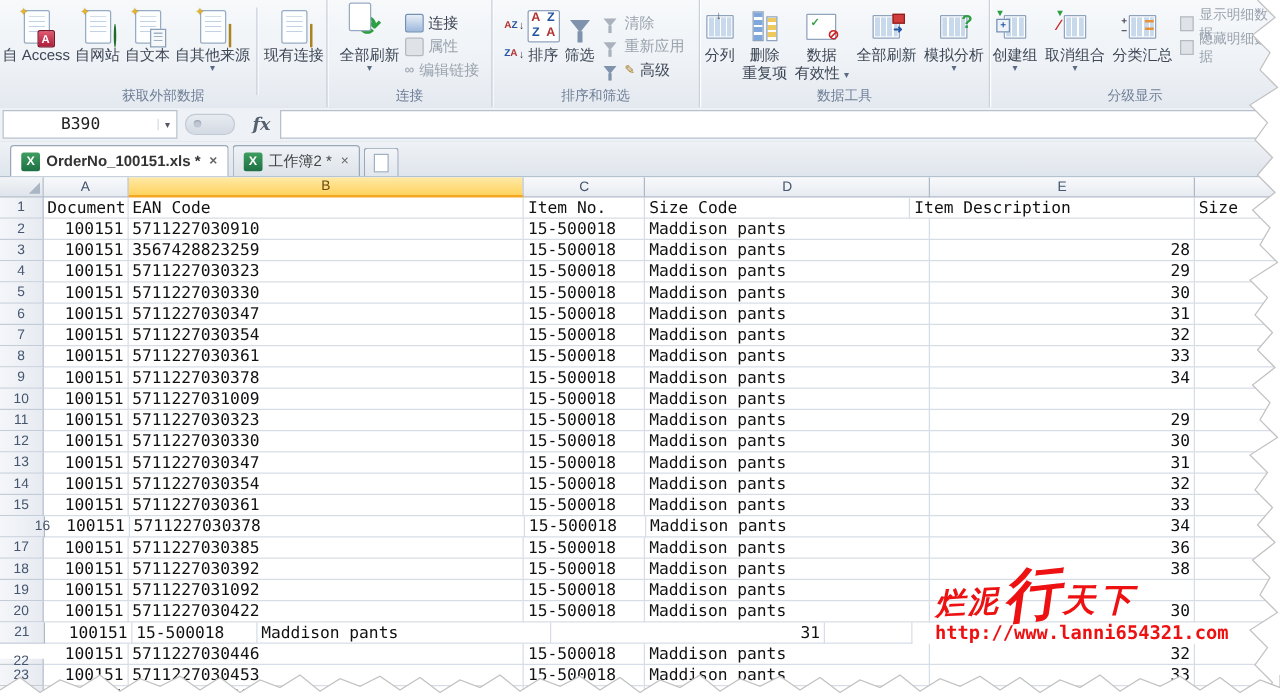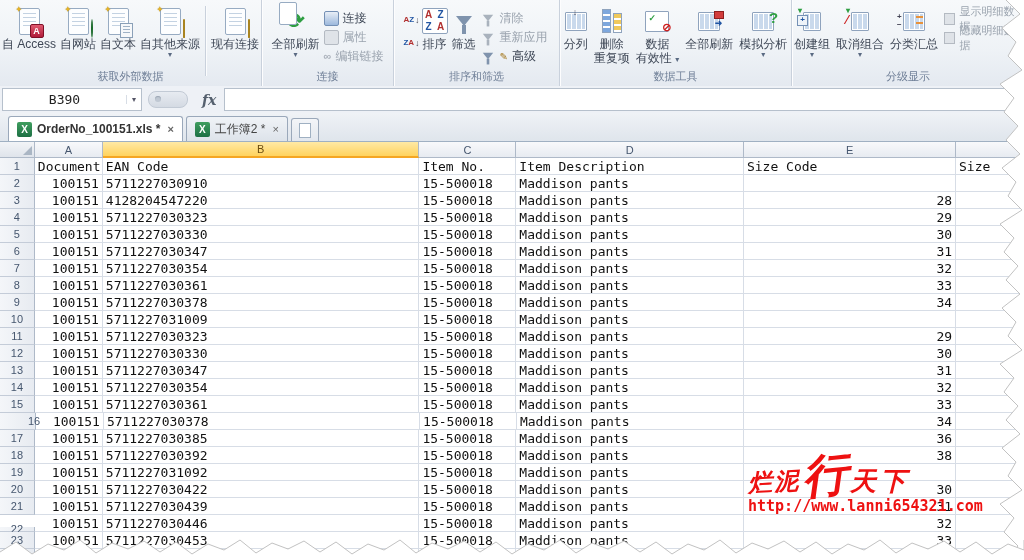--- a/index.html
+++ b/index.html
@@ -398,37 +398,37 @@
         <div class="hcell" style="width: 235px;">D</div>
         <div class="hcell" style="width: 219px;">E</div>
         <div class="hcell" style="width: 70px;"></div>
       </div>
     <div id="grid-rows">
         <div class="grow">
           <div class="rnum" style="width: 36px;">1</div>
           <div class="cell" style="width: 70px;">Document</div>
           <div class="cell" style="width: 327px;">EAN Code</div>
           <div class="cell" style="width: 100px;">Item No.</div>
+          <div class="cell" style="width: 219px;">Size Code</div>
           <div class="cell" style="width: 235px;">Item Description</div>
-          <div class="cell" style="width: 219px;">Size Code</div>
           <div class="cell" style="width: 70px;">Size</div>
         </div>
         <div class="grow">
           <div class="rnum" style="width: 36px;">2</div>
           <div class="cell r" style="width: 70px;">100151</div>
           <div class="cell" style="width: 327px;">5711227030910</div>
           <div class="cell" style="width: 100px;">15-500018</div>
           <div class="cell" style="width: 235px;">Maddison pants</div>
           <div class="cell r" style="width: 219px;"></div>
           <div class="cell" style="width: 70px;"></div>
         </div>
         <div class="grow">
           <div class="rnum" style="width: 36px;">3</div>
           <div class="cell r" style="width: 70px;">100151</div>
-          <div class="cell" style="width: 327px;">4128204547220</div>
+          <div class="cell" style="width: 327px;">3567428823259</div>
           <div class="cell" style="width: 100px;">15-500018</div>
           <div class="cell" style="width: 235px;">Maddison pants</div>
           <div class="cell r" style="width: 219px;">28</div>
           <div class="cell" style="width: 70px;"></div>
         </div>
         <div class="grow">
           <div class="rnum" style="width: 36px;">4</div>
           <div class="cell r" style="width: 70px;">100151</div>
           <div class="cell" style="width: 327px;">5711227030323</div>
           <div class="cell" style="width: 100px;">15-500018</div>
@@ -576,21 +576,20 @@
           <div class="cell r" style="width: 70px;">100151</div>
           <div class="cell" style="width: 327px;">5711227030422</div>
           <div class="cell" style="width: 100px;">15-500018</div>
           <div class="cell" style="width: 235px;">Maddison pants</div>
           <div class="cell r" style="width: 219px;">30</div>
           <div class="cell" style="width: 70px;"></div>
         </div>
         <div class="grow">
           <div class="rnum" style="width: 36px;">21</div>
           <div class="cell r" style="width: 70px;">100151</div>
-          <div class="cell" style="width: 327px;">5711227030439</div>
           <div class="cell" style="width: 100px;">15-500018</div>
           <div class="cell" style="width: 235px;">Maddison pants</div>
           <div class="cell r" style="width: 219px;">31</div>
           <div class="cell" style="width: 70px;"></div>
         </div>
         <div class="grow">
           <div class="rnum" style="width: 36px; margin-top: 12px;">22</div>
           <div class="cell r" style="width: 70px;">100151</div>
           <div class="cell" style="width: 327px;">5711227030446</div>
           <div class="cell" style="width: 100px;">15-500018</div>

